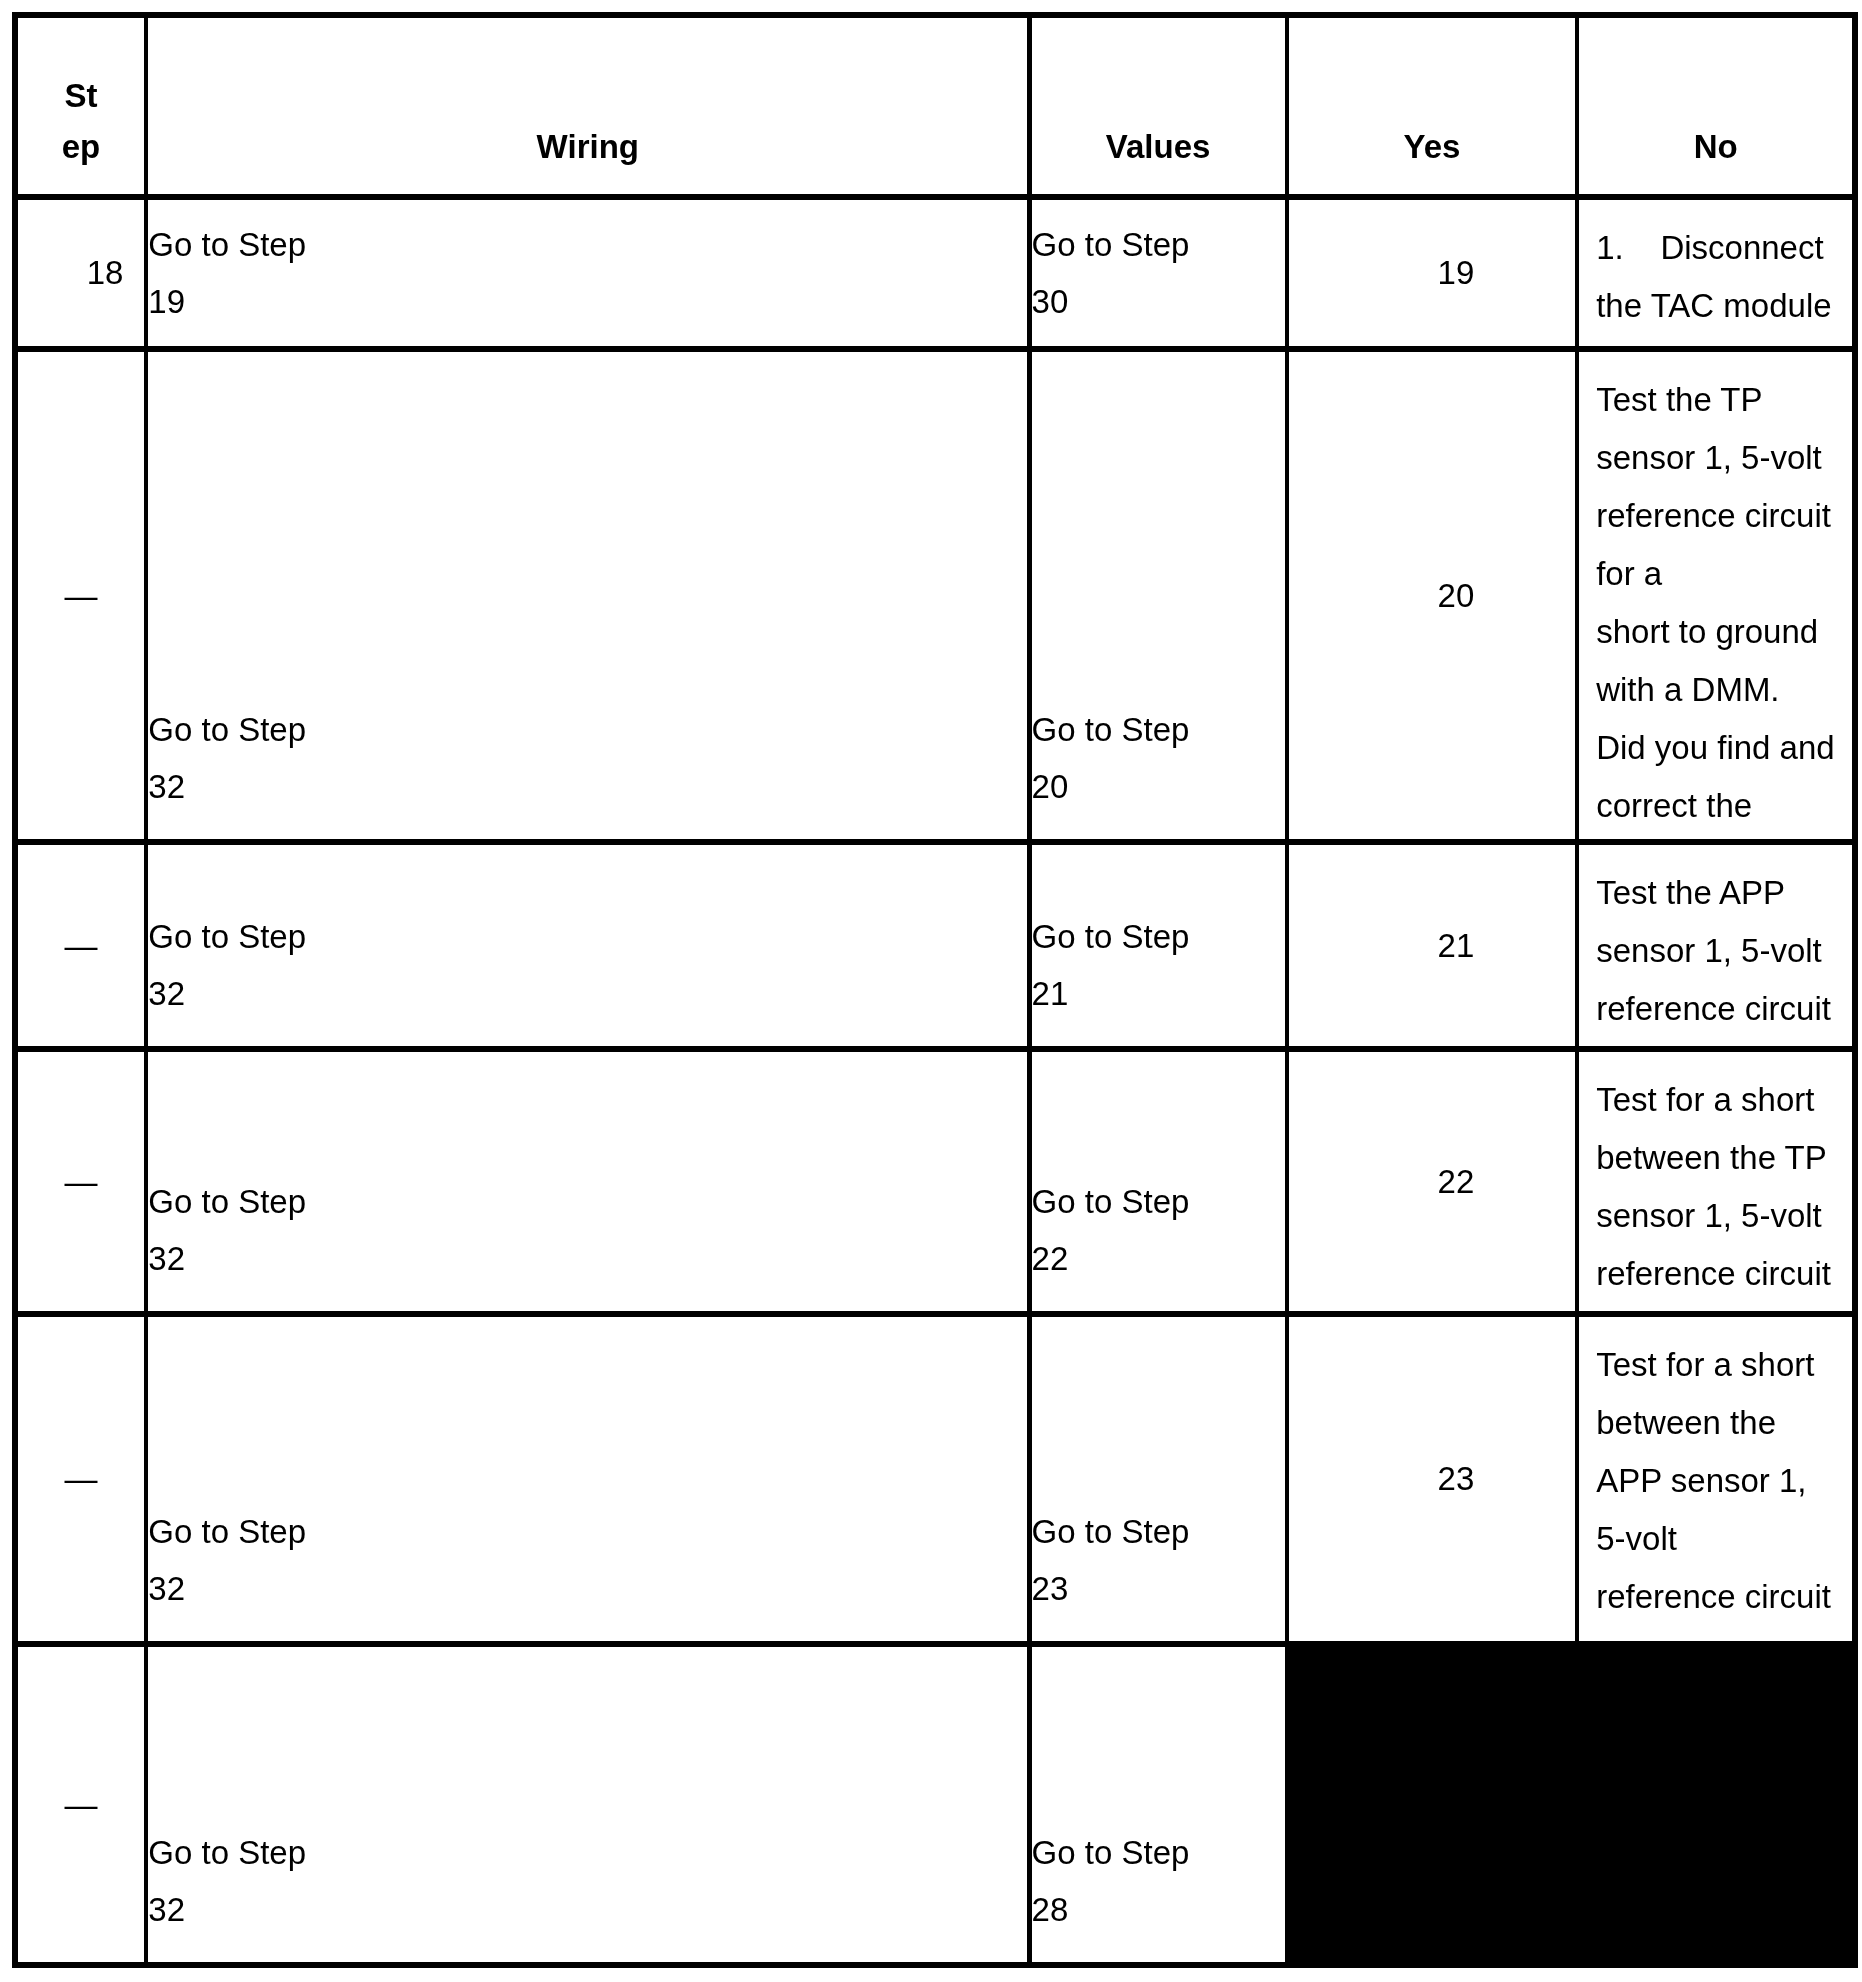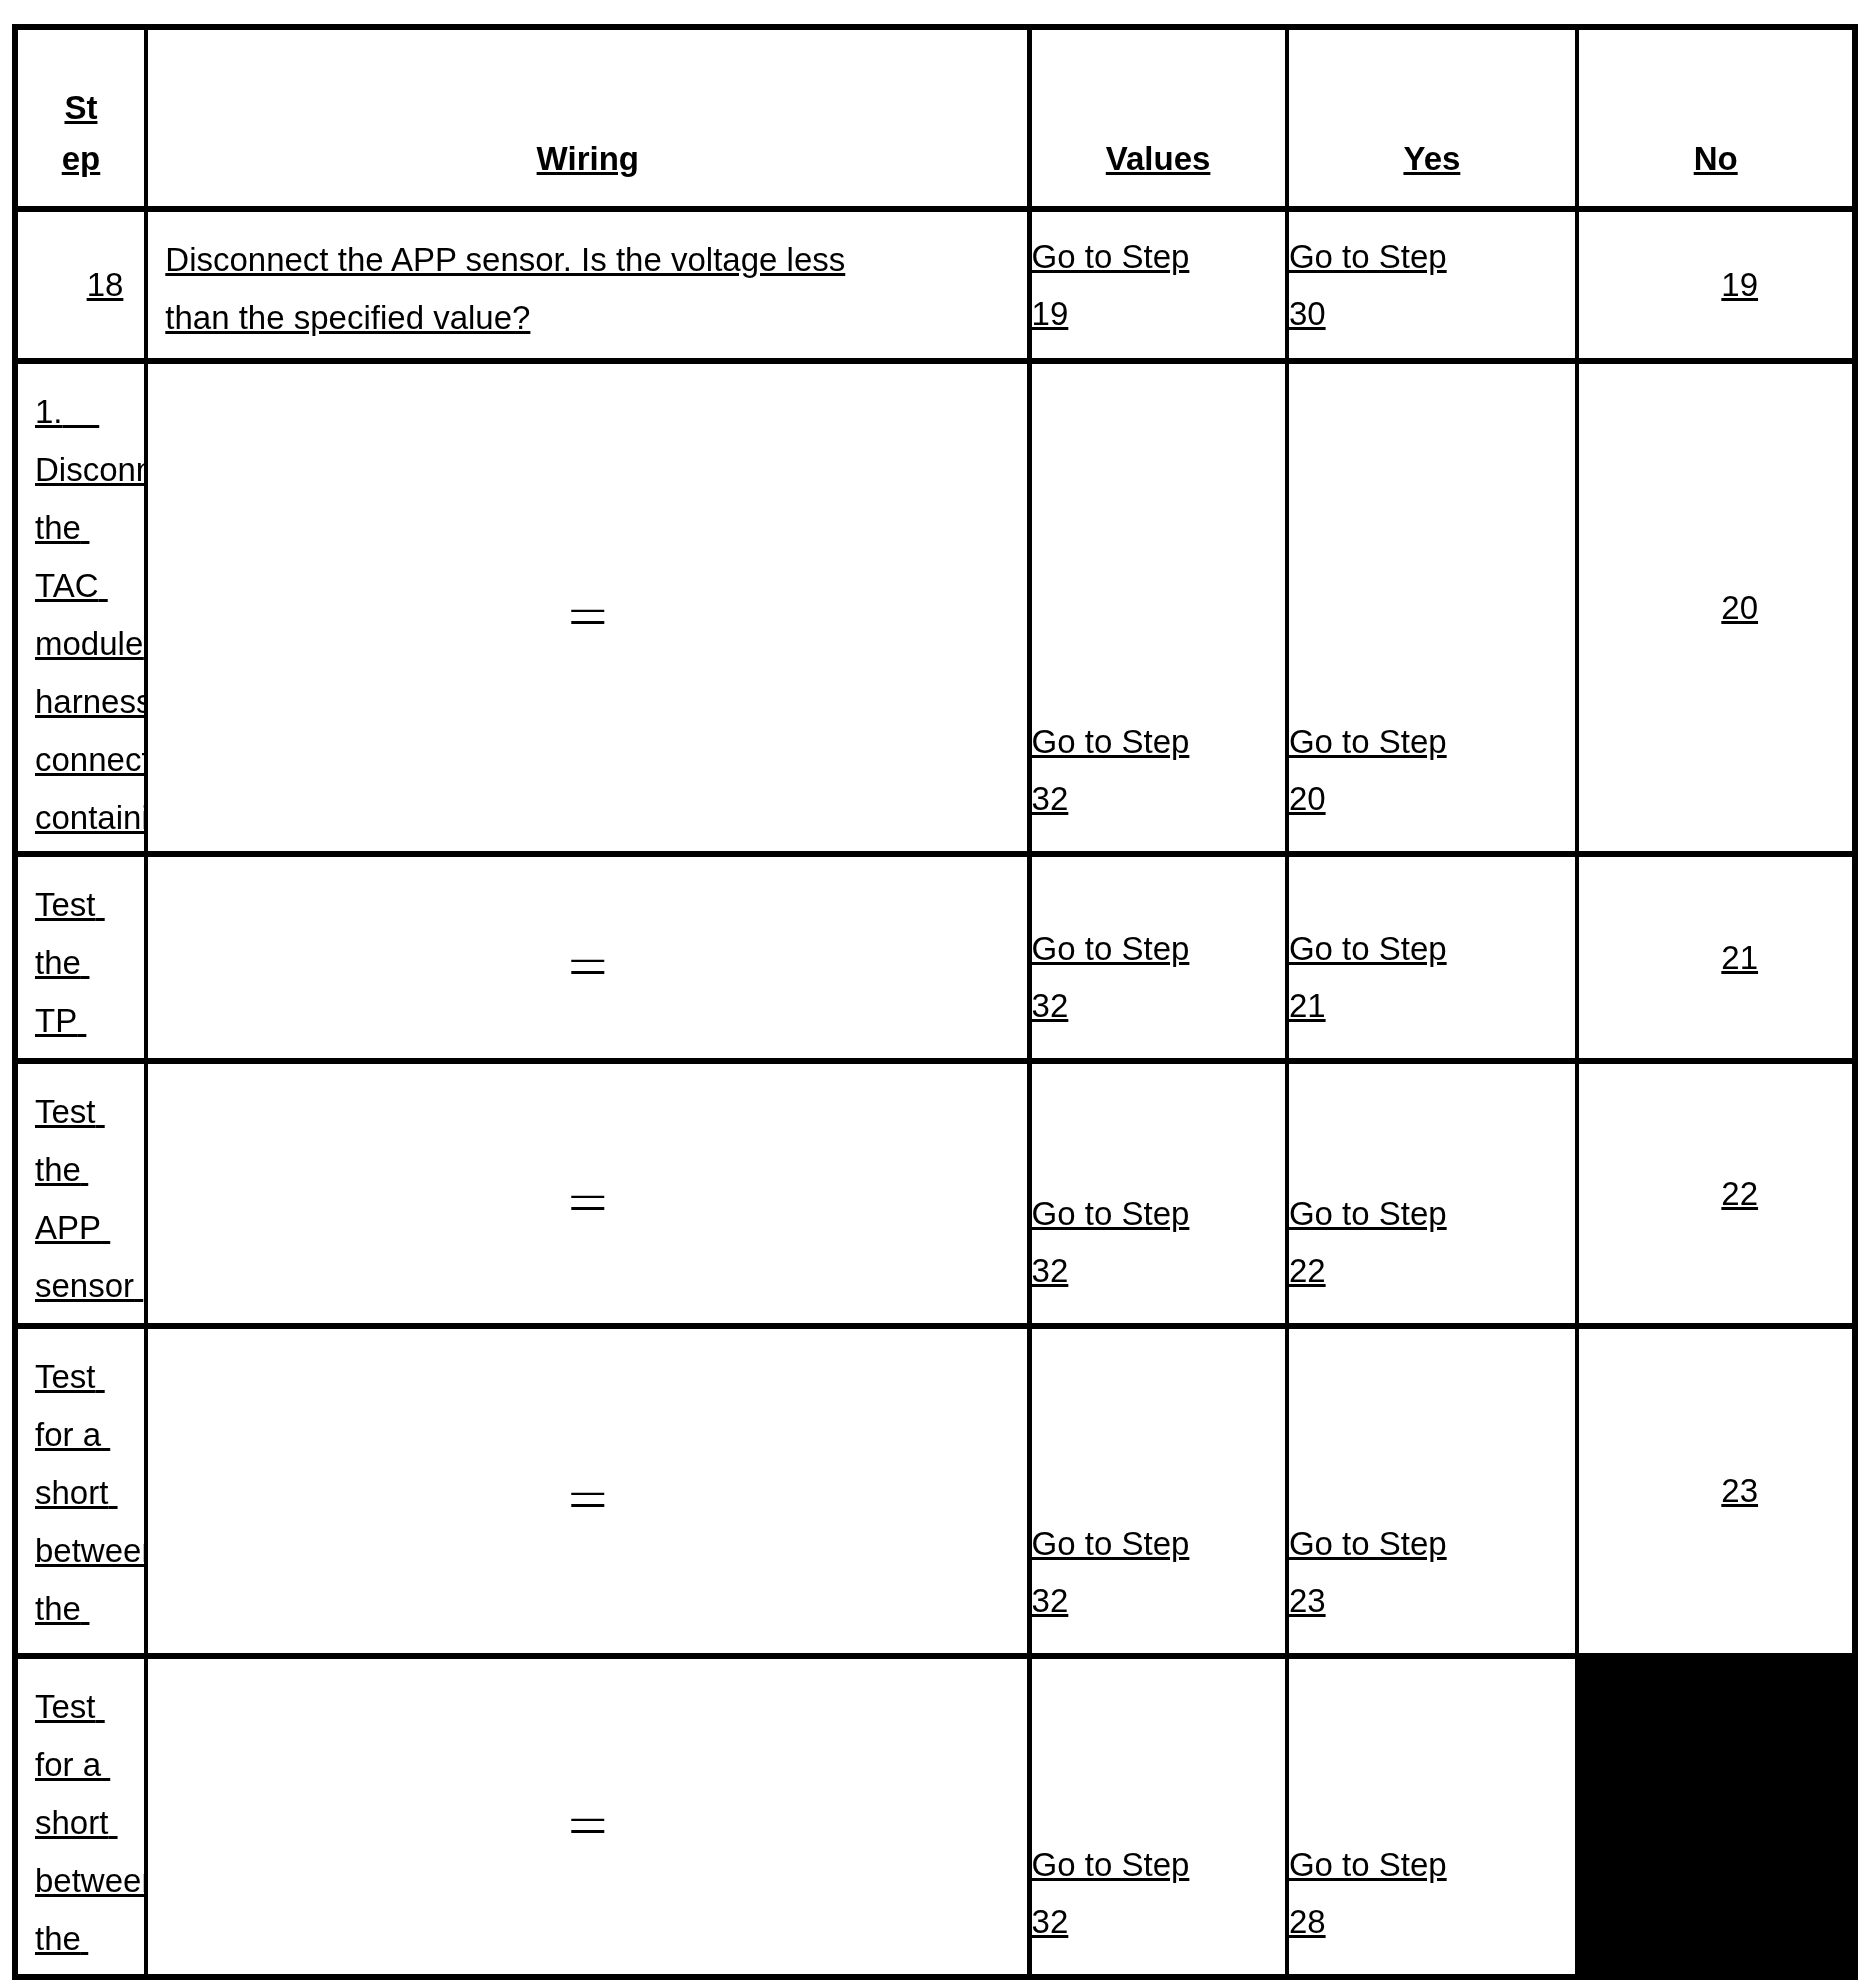--- a/index.html
+++ b/index.html
@@ -11,28 +11,27 @@
     width: 1863px;
     height: 1983px;
     position: relative;
     font-family: "Liberation Sans", "DejaVu Sans", sans-serif;
     color: #000000;
   }
   
   .diag-table {
     position: absolute;
     left: 12px;
-    top: 24px;
+    top: 12px;
     display: grid;
     grid-template-columns: 126px 879px 253px 286px 273px;
     grid-template-rows: 176px 146px 487px 201px 259px 324px 315px;
     gap: 6px 4.3px;               
     background: #000000;        
     border: 6px solid #000000;  
-    text-decoration: underline;
   }
   .cell {
     background: #ffffff;
     font-size: 33px;
     overflow: hidden;
   }
   
   .cell.header {
     display: flex;
     flex-direction: column;
@@ -87,22 +86,20 @@
 <div class="diag-table">
 
   <div class="cell header">St
 ep</div>
   <div class="cell header">Wiring</div>
   <div class="cell header">Values</div>
   <div class="cell header">Yes</div>
   <div class="cell header">No</div>
 
   <div class="cell step">18</div>
-  <div class="cell action">Disconnect the APP sensor. Is the voltage less
-than the specified value?</div>
   <div class="cell goto centered">
     <div>Go to Step</div>
     <div>19</div>
   </div>
   <div class="cell goto centered">
     <div>Go to Step</div>
     <div>30</div>
   </div>
 
   <div class="cell step">19</div>

